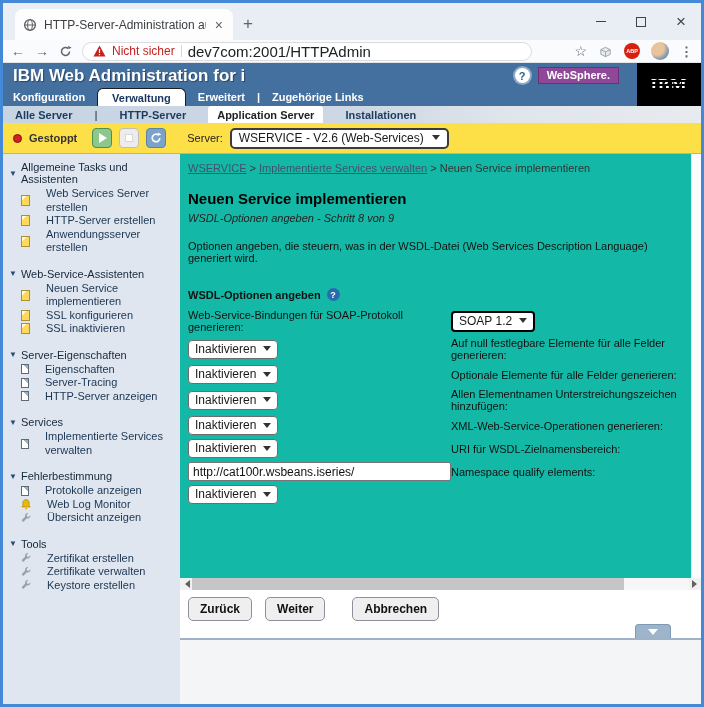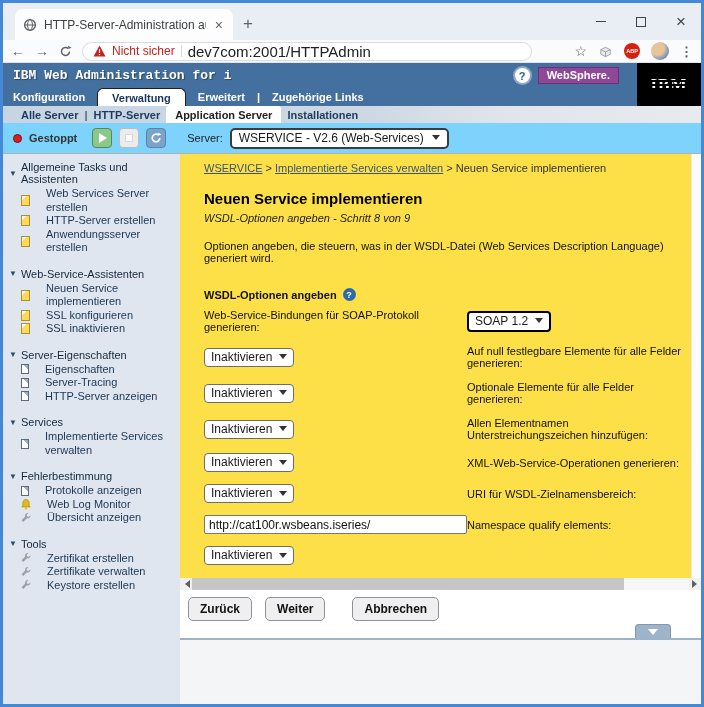--- a/index.html
+++ b/index.html
@@ -38,51 +38,51 @@
   .abp { width:16px; height:16px; border-radius:50%; background:#d6210f; color:#fff;
          font-size:5.5px; font-weight:bold; display:flex; align-items:center; justify-content:center; }
 
   
   .masthead { position:relative; height:43px; flex:none; color:#fff;
     background:
       repeating-linear-gradient(115deg, rgba(255,255,255,0) 0 54px, rgba(255,255,255,.16) 54px 57px),
       linear-gradient(90deg,#33619a 0%,#426f A4 0%,#44709f 40%,#6e94bd 68%,#9dbbd8 86%,#6a90b8 100%);
     background-color:#44709f; }
   .mast-top { height:25px; display:flex; align-items:center; padding:0 10px; }
-  .app-title { font-weight:bold; font-size:13px; text-shadow:1px 1px 1px rgba(0,0,0,.4);font-family:Liberation Mono, monospace; }
+  .app-title { font-weight:bold; font-size:17px; text-shadow:1px 1px 1px rgba(0,0,0,.4); }
   .mast-right { margin-left:auto; margin-right:72px; display:flex; align-items:center; gap:8px; }
   .help-ring { width:15px; height:15px; border-radius:50%; background:#fff; color:#2b5d8f;
                font-weight:bold; font-size:11px; display:flex; align-items:center; justify-content:center;
                box-shadow:0 0 0 2px rgba(255,255,255,.4); }
   .ws-badge { background:#8e4897; border:1px solid #6e2f77; color:#fff; font-weight:bold;
               font-size:11px; padding:1px 8px 2px; }
   .ibm-box { position:absolute; top:0; right:0; width:64px; height:43px; background:#000;
              display:flex; align-items:center; justify-content:center; }
   .ibm-text { position:relative; color:#fff; font-family:"Liberation Serif", serif; font-weight:bold;
               font-size:17px; letter-spacing:1px; }
   .ibm-text::after { content:""; position:absolute; left:-2px; right:-2px; top:3px; bottom:2px;
               background:repeating-linear-gradient(#0000 0 2px, #000 2px 4px); }
 
   .navtabs { height:18px; display:flex; align-items:stretch; padding-left:0; gap:2px;text-align:center; }
   .ntab { display:flex; align-items:center; padding:0 10px; font-weight:bold; font-size:11px; color:#fff; }
   .ntab.active { background:#fff; color:#16365c; border:1px solid #1d1d1d; border-bottom:none;
                  border-radius:6px 6px 0 0; padding:0 14px; }
   .ntab-sep { display:flex; align-items:center; color:#fff; font-weight:bold; }
 
   
-  .subnav { height:17px; flex:none; display:flex; align-items:stretch; padding-left:18px; gap:6px;
+  .subnav { height:17px; flex:none; display:flex; align-items:stretch; padding-left:12px; gap:22px;
             background:linear-gradient(90deg,#c7d4e2 0%,#cdd8e4 52%,#e0e5eb 72%,#e7ebf0 100%);
             font-size:11px; font-weight:bold; color:#1c3a5e; }
   .subnav span, .subnav a { display:flex; align-items:center; }
   .sub-link { color:#1c3a5e; }
   .sub-active { background:#fff; color:#222; padding:0 9px; border-radius:3px 3px 0 0; }
   .sub-sep { color:#52687d; }
 
   
-  .statusbar { height:31px; flex:none; background:#7dd3fc; border-bottom:1px solid #b2b2b2;
+  .statusbar { height:31px; flex:none; background:#fde047; border-bottom:1px solid #b2b2b2;
                display:flex; align-items:center; padding:0 10px; gap:7px; }
   .dot { width:9px; height:9px; border-radius:50%; background:#d42222; border:1px solid #7d0f0f; }
   .status-txt { font-weight:bold; color:#333; margin-right:8px; }
   .ctl { width:20px; height:20px; border-radius:4px; display:flex; align-items:center; justify-content:center; }
   .ctl-play { background:#8cc88c; border:1px solid #4e8f4e; }
   .ctl-play i { display:block; width:0; height:0; border-left:8px solid #fff;
                 border-top:5px solid transparent; border-bottom:5px solid transparent; margin-left:2px; }
   .ctl-stop { background:#ececec; border:1px solid #bdbdbd; }
   .ctl-stop i { display:block; width:8px; height:8px; background:#fff; border:1px solid #d7d7d7; }
   .ctl-refresh { background:#7ba3c9; border:1px solid #5b83a9; }
@@ -100,33 +100,33 @@
   .tri { color:#2c4a70; font-size:8px; }
   .side-item { display:flex; align-items:center; gap:16px; padding-left:12px; color:#1b3552;
                line-height:13.5px; cursor:pointer; }
   .ic-wizard { flex:none; width:9px; height:11px; background:linear-gradient(135deg,#fffbe3 0 28%,#ffd957 28%);
                border:1px solid #a98f35; }
   .ic-doc { flex:none; width:8px; height:10px; border:1px solid #5c6b7a;
             background:linear-gradient(225deg,#9fb0c0 0 3px,#fff 3px); }
   svg.ic { flex:none; }
 
   .content-col { flex:1; display:flex; flex-direction:column; min-width:0; }
-  .content { height:424px; flex:none; background:#fde047; padding:6px 14px 0 24px; position:relative; overflow:hidden; }
+  .content { height:424px; flex:none; background:#14b8a6; padding:6px 14px 0 8px; position:relative; overflow:hidden; }
   .vstrip { position:absolute; top:0; right:0; bottom:0; width:10px; background:#fcfcfc; border-left:1px solid #e9e9e9; }
 
   .breadcrumb { margin:2px 0 16px; color:#333; }
   .bc-link { color:#3b556e; text-decoration:underline; }
   .page-title { font-size:15px; font-weight:bold; color:#000; margin-bottom:5px; }
   .subtitle { font-style:italic; font-size:11px; color:#222; margin-bottom:16px; }
   .descr { margin-bottom:24px; color:#111; }
   .sec-title { font-weight:bold; color:#111; display:flex; align-items:center; gap:6px; margin-bottom:8px; }
   .qmark { width:13px; height:13px; border-radius:50%; background:#2a6bad; color:#fff; font-weight:bold;
            font-size:9px; display:flex; align-items:center; justify-content:center; }
 
-  .form-grid { display:grid; grid-template-columns:263px 1fr; row-gap:12px; align-items:center; }
+  .form-grid { display:grid; grid-template-columns:263px 1fr; row-gap:4px; align-items:center; }
   .flabel { color:#111; }
   .sel { display:inline-flex; align-items:center; gap:7px; background:#fff; border:1px solid #6d6d6d;
          border-radius:4px; padding:1px 6px 2px; font-size:12px; justify-self:start; }
   .sel.focused { border:2px solid #000; }
   .txt-input { width:100%; height:19px; border:1px solid #767676; border-radius:2px; padding:0 4px;
                font-family:"Liberation Sans", sans-serif; font-size:12px; color:#111; }
 
   
   .hscroll { height:12px; flex:none; background:#f7f7f7; display:flex; align-items:stretch; }
   .harrow { width:12px; display:flex; align-items:center; justify-content:center; background:#f1f1f1; }

